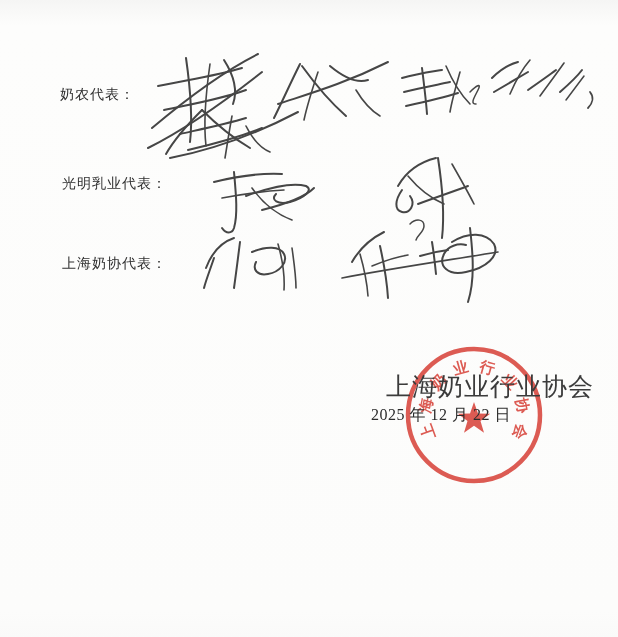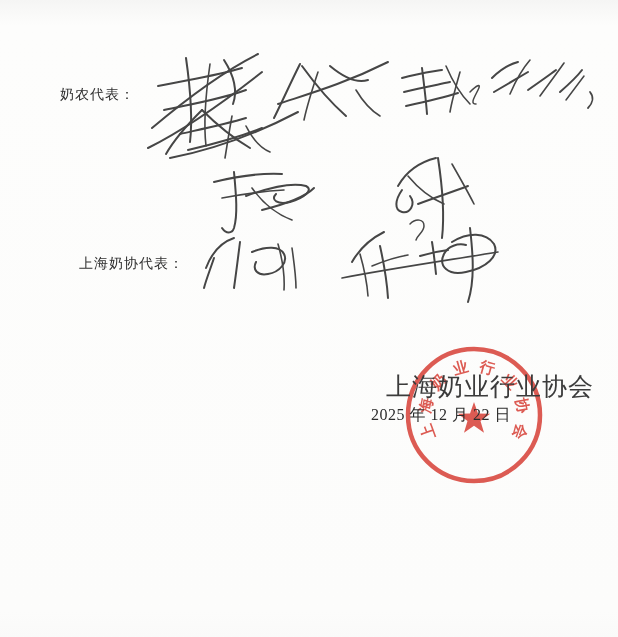--- a/index.html
+++ b/index.html
@@ -31,22 +31,23 @@
     font-weight:bold;
   }
 </style>
 </head>
 <body>
 
 <div class="paper">
 
   <div class="row-label" style="left:60px;top:86px;">奶农代表：</div>
 
+  <div class="row-label" style="left:62px;top:175px;">光明乳业代表：</div>
 
-  <div class="row-label" style="left:62px;top:255px;margin-left:17px;">上海奶协代表：</div>
+  <div class="row-label" style="left:62px;top:255px;">上海奶协代表：</div>
 
   <svg class="sig-layer" width="618" height="637" viewBox="0 0 618 637">
     <g fill="none" stroke="#2d2d2d" stroke-width="2" stroke-linecap="round" opacity="0.88">
 
       <g>
         <path d="M152,128 C185,100 222,72 258,54"></path>
         <path d="M186,58 C190,86 193,116 190,142"></path>
         <path d="M158,86 C186,80 216,76 242,68"></path>
         <path d="M164,110 C192,104 222,99 246,90"></path>
         <path d="M148,148 C184,130 224,102 262,72"></path>

